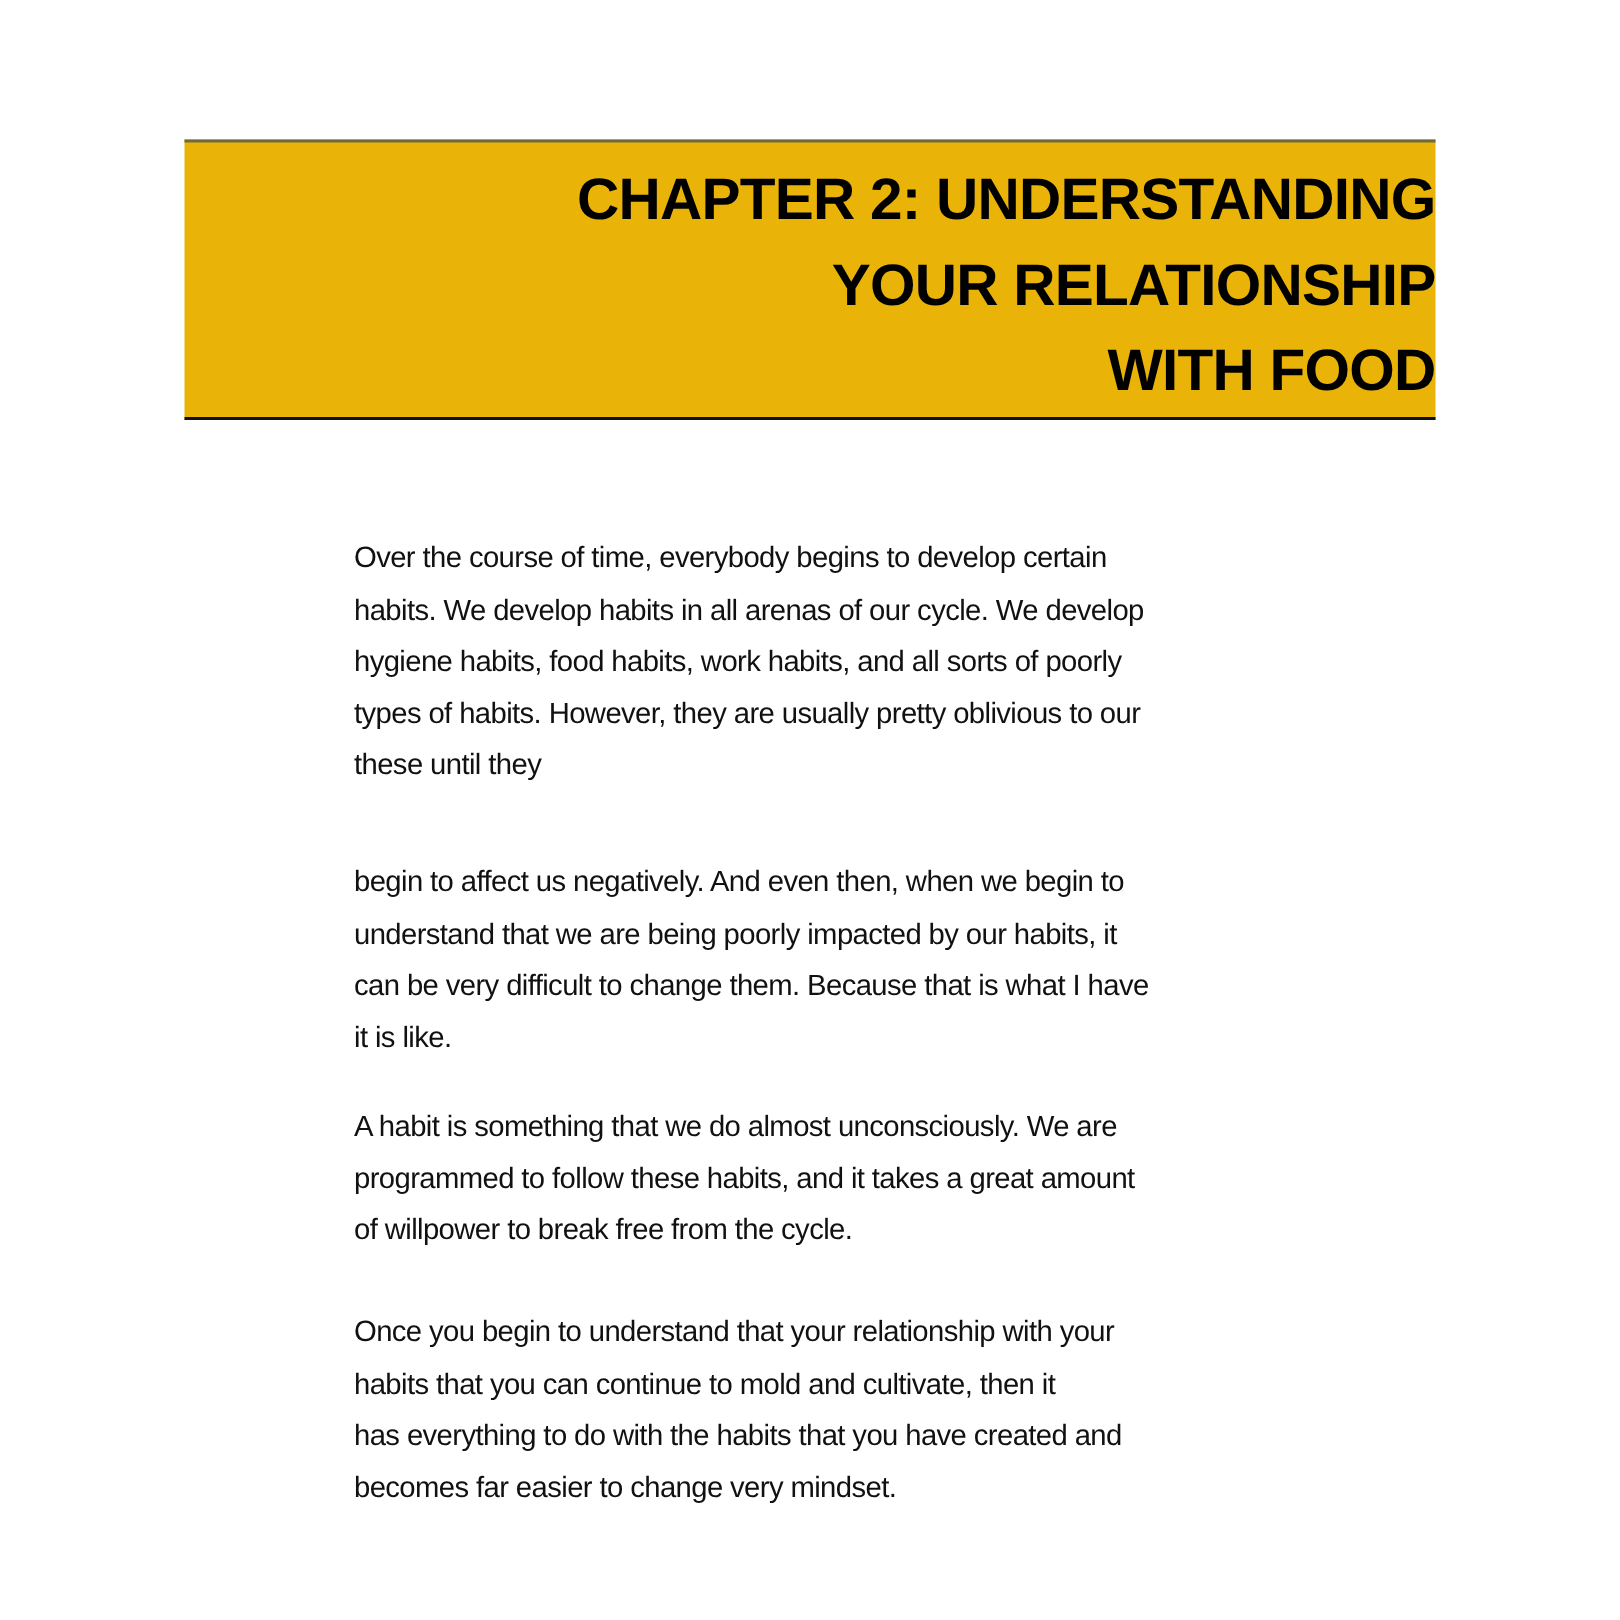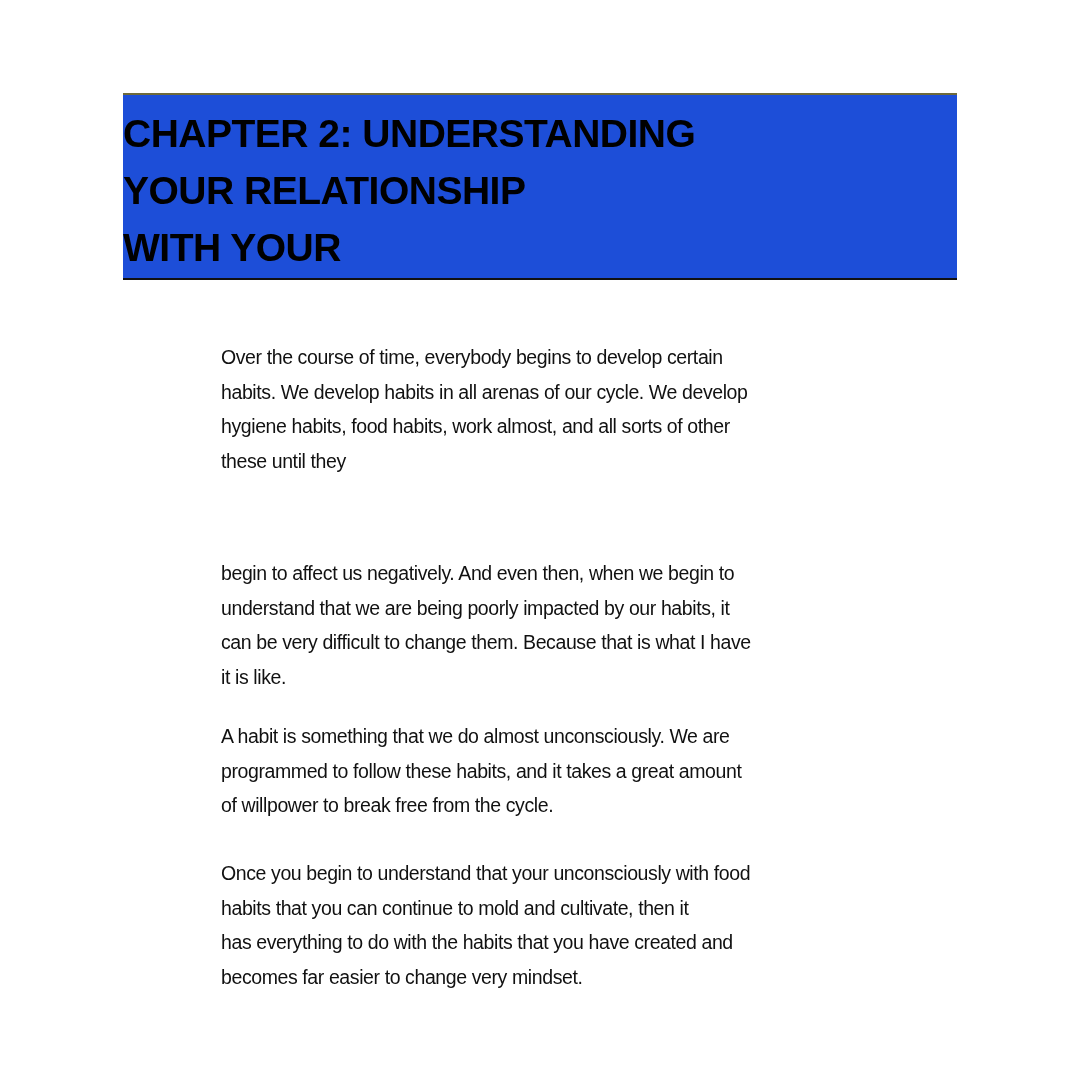--- a/index.html
+++ b/index.html
@@ -1,72 +1,73 @@
 <!DOCTYPE html>
 <html><head>
 <meta charset="utf-8">
 <style>
   html, body { margin: 0; padding: 0; background: #ffffff; }
   body { width: 1080px; height: 1080px; position: relative; overflow: hidden; }
   .banner {
     position: absolute; left: 123px; top: 93px; width: 834px; height: 187px;
-    background: #1d4ed8;
+    background: #eab308;
     border-top: 2px solid #6e6a3a;
     border-bottom: 2px solid #111111;
     box-sizing: border-box;
-    text-align: left;
+    text-align: right;
   }
   .banner-title {
     margin: 0; padding-top: 10px;
     font-family: "Liberation Sans", sans-serif;
     font-weight: bold; font-size: 39px; line-height: 57px;
     color: #000000; letter-spacing: -0.5px;
   }
   .banner-title span { display: block; }
   .body-text {
     position: absolute; left: 221px; top: 340px; width: 660px;
     font-family: "Liberation Sans", sans-serif;
     font-size: 19.5px; color: #111111;
     letter-spacing: -0.4px; word-spacing: 0px;
   }
-  .para { margin: 0; }
+  .para { margin: 15px; }
   .line { display: block; white-space: nowrap; height: 34.5px; line-height: 34.5px; }
   .p1 { position: absolute; top: 0; }
   .p2 { position: absolute; top: 216px; }
   .p3 { position: absolute; top: 379px; }
   .p4 { position: absolute; top: 516px; }
 </style>
 </head>
 <body>
 
 <div class="banner">
   <h1 class="banner-title">
     <span>CHAPTER 2: UNDERSTANDING</span>
     <span>YOUR RELATIONSHIP</span>
-    <span>WITH YOUR</span>
+    <span>WITH FOOD</span>
   </h1>
 </div>
 
 <div class="body-text">
   <p class="para p1">
     <span class="line">Over the course of time, everybody begins to develop certain</span>
     <span class="line">habits. We develop habits in all arenas of our cycle. We develop</span>
-    <span class="line">hygiene habits, food habits, work almost, and all sorts of other</span>
+    <span class="line">hygiene habits, food habits, work habits, and all sorts of poorly</span>
+    <span class="line">types of habits. However, they are usually pretty oblivious to our</span>
     <span class="line">these until they</span>
   </p>
   <p class="para p2">
     <span class="line">begin to affect us negatively. And even then, when we begin to</span>
     <span class="line">understand that we are being poorly impacted by our habits, it</span>
     <span class="line">can be very difficult to change them. Because that is what I have</span>
     <span class="line">it is like.</span>
   </p>
   <p class="para p3">
     <span class="line">A habit is something that we do almost unconsciously. We are</span>
     <span class="line">programmed to follow these habits, and it takes a great amount</span>
     <span class="line">of willpower to break free from the cycle.</span>
   </p>
   <p class="para p4">
-    <span class="line">Once you begin to understand that your unconsciously with food</span>
+    <span class="line">Once you begin to understand that your relationship with your</span>
     <span class="line">habits that you can continue to mold and cultivate, then it</span>
     <span class="line">has everything to do with the habits that you have created and</span>
     <span class="line">becomes far easier to change very mindset.</span>
   </p>
 </div>
 
 </body></html>

